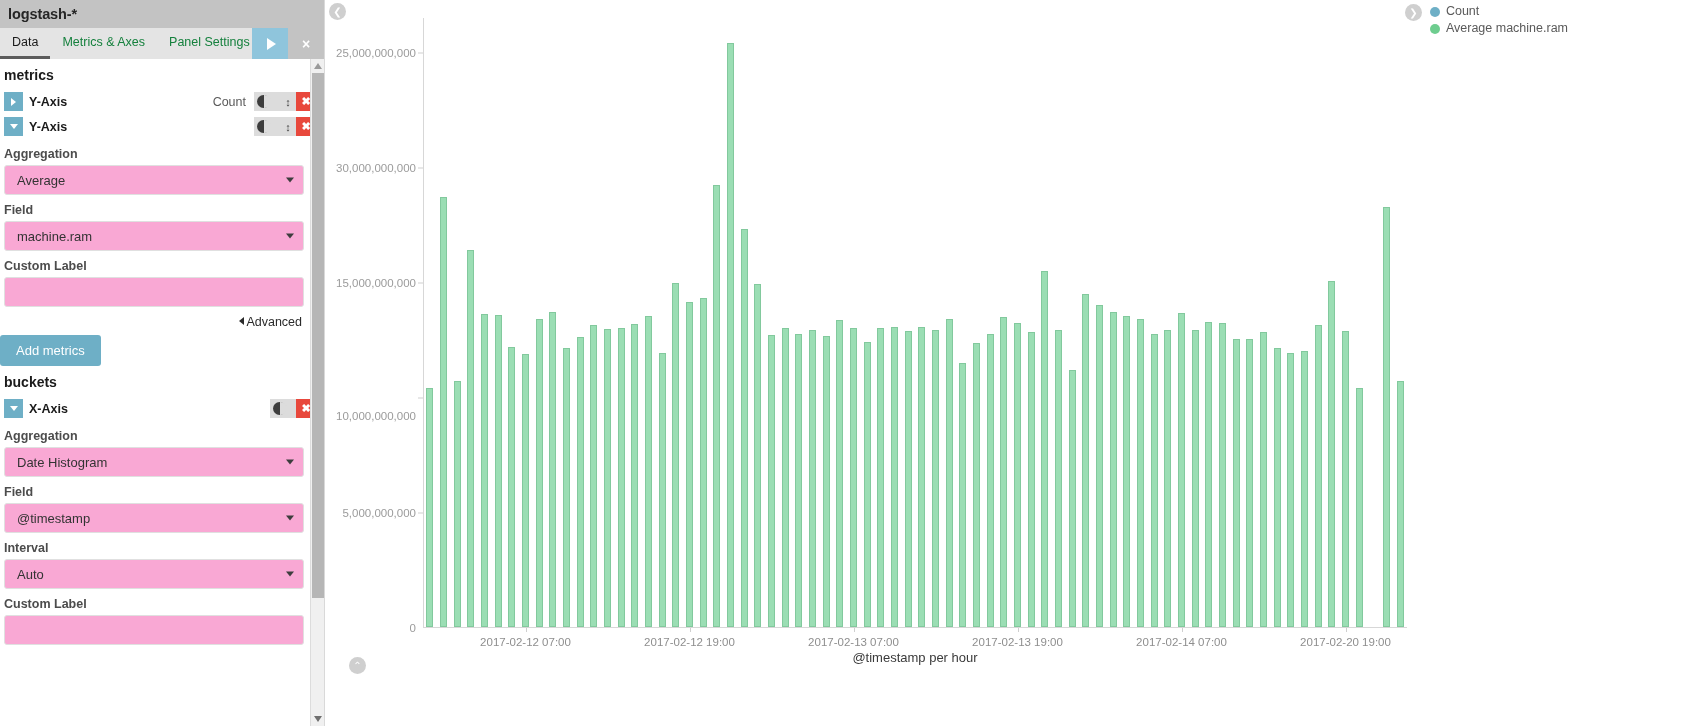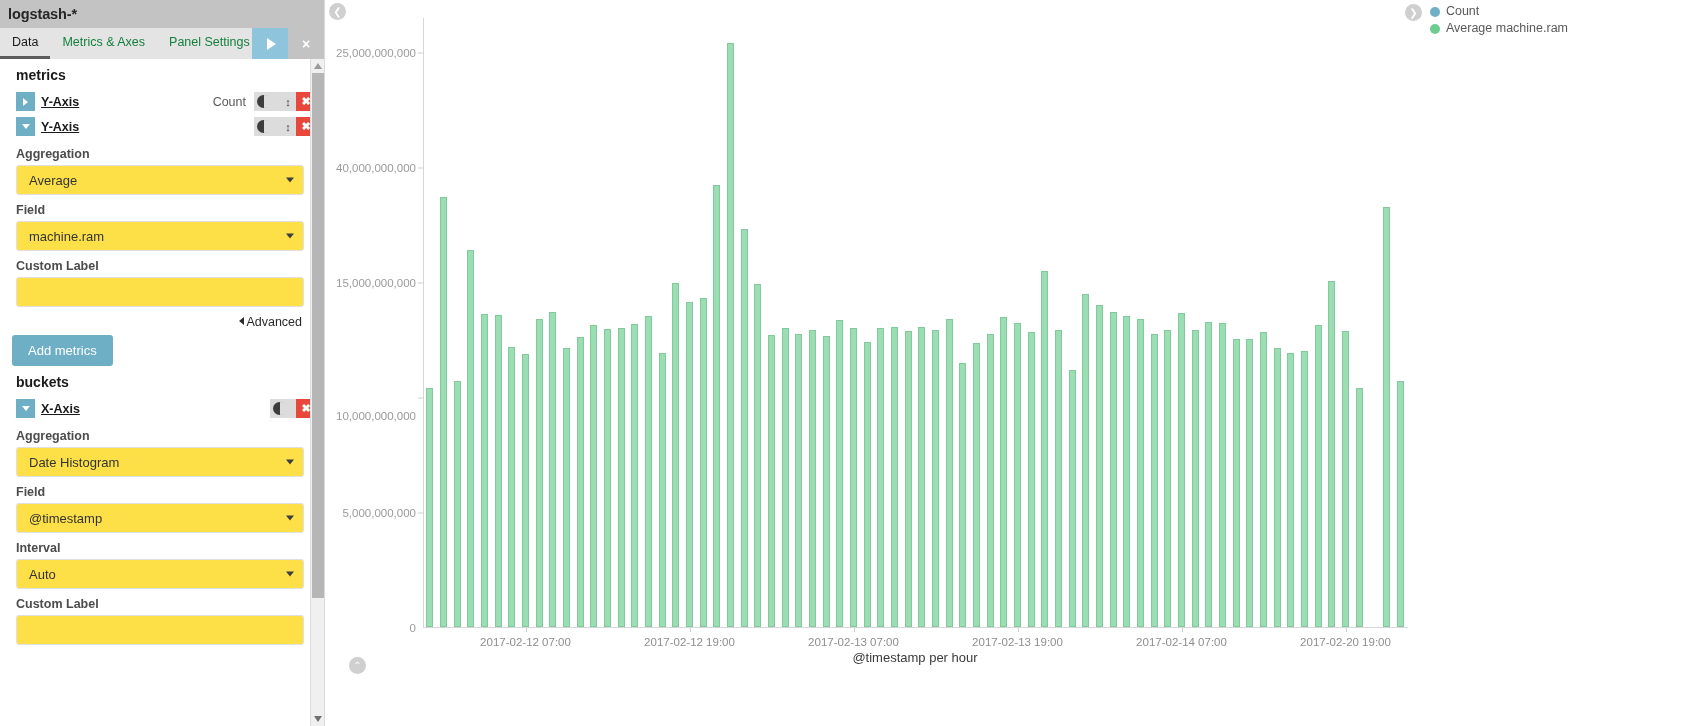--- a/index.html
+++ b/index.html
@@ -56,42 +56,42 @@
     border-top: 6px solid transparent;
     border-bottom: 6px solid transparent;
     margin-left: 2px;
   }
   #discard-btn { background: #c3c3c3; color: #ffffff; font-size: 14px; font-weight: bold; }
 
   #sidebar-scroll {
     position: absolute;
     top: 59px; left: 0; right: 0; bottom: 0;
     overflow: hidden;
-    padding: 0 8px 0 12px;
+    padding: 0 8px 0 0;
   }
   .section-title {
     font-size: 14px; font-weight: bold; color: #1a1a1a;
     padding: 8px 0 4px 4px;
   }
   .agg-row {
     display: flex; align-items: center;
     height: 21px;
     margin: 4px 0 2px 0;
     padding-left: 4px;
   }
   .caret-box {
     width: 19px; height: 19px;
     background: #6eafc6;
     display: flex; align-items: center; justify-content: center;
     cursor: pointer;
     margin-right: 6px;
   }
   .caret-right { width:0;height:0;border-left:5px solid #fff;border-top:4px solid transparent;border-bottom:4px solid transparent; }
   .caret-down { width:0;height:0;border-top:5px solid #fff;border-left:4px solid transparent;border-right:4px solid transparent; }
-  .agg-label { font-size: 12.5px; font-weight: bold; color: #1a1a1a; text-decoration: underline; }
+  .agg-label { font-size: 12.5px; font-weight: bold; color: #1a1a1a; }
   .agg-right { margin-left: auto; display: flex; align-items: center; }
   .agg-count { font-size: 12.5px; color: #5a5a5a; margin-right: 8px; }
   .toggle-sw {
     width: 26px; height: 19px; background: #dcdcdc;
     display: flex; align-items: center; padding-left: 3px;
     cursor: pointer;
   }
   .toggle-knob { width: 13px; height: 13px; border-radius: 50%; background: #3d3d3d; position: relative; }
   .toggle-knob::after {
     content:""; position:absolute; right:-1px; top:0;
@@ -110,21 +110,21 @@
   .field-label {
     font-size: 12.5px; font-weight: bold; color: #4c4c4c;
     padding: 8px 0 4px 4px;
   }
   .select-box, .text-box {
     position: relative;
     height: 30px;
     margin: 0 12px 0 4px;
     border: 1px solid #e0e0e0;
     border-radius: 3px;
-    background: #fde047;
+    background: #f9a8d4;
     display: flex; align-items: center;
     padding-left: 12px;
     font-size: 13px; color: #333;
     cursor: pointer;
   }
   .select-box .arr {
     position: absolute; right: 9px; top: 50%; transform: translateY(-50%);
     width:0;height:0;border-top:5px solid #3d3d3d;border-left:4px solid transparent;border-right:4px solid transparent;
   }
   .text-box { cursor: text; }
@@ -384,21 +384,21 @@
     <div id="plot-area">
       <div id="y-axis-line"></div>
       <div id="x-axis-line"></div>
     <div class="ytick" style="top: 610px;">0</div>
         <div class="ytick" style="top: 494.906px;">5,000,000,000</div>
         <div class="ytick-mark" style="top: 494.906px;"></div>
         <div class="ytick" style="top: 398px;">10,000,000,000</div>
         <div class="ytick-mark" style="top: 379.811px;"></div>
         <div class="ytick" style="top: 264.717px;">15,000,000,000</div>
         <div class="ytick-mark" style="top: 264.717px;"></div>
-        <div class="ytick" style="top: 149.623px;">40,000,000,000</div>
+        <div class="ytick" style="top: 149.623px;">30,000,000,000</div>
         <div class="ytick-mark" style="top: 149.623px;"></div>
         <div class="ytick" style="top: 34.5283px;">25,000,000,000</div>
         <div class="ytick-mark" style="top: 34.5283px;"></div>
         <div class="bar" title="10400000000" style="left: 3.28px; width: 7.10667px; height: 239.396px; background: rgb(127, 214, 160);"></div>
         <div class="bar" title="18700000000" style="left: 16.9467px; width: 7.10667px; height: 430.453px; background: rgb(127, 214, 160);"></div>
         <div class="bar" title="10700000000" style="left: 30.6133px; width: 7.10667px; height: 246.302px; background: rgb(127, 214, 160);"></div>
         <div class="bar" title="16400000000" style="left: 44.28px; width: 7.10667px; height: 377.509px; background: rgb(127, 214, 160);"></div>
         <div class="bar" title="13600000000" style="left: 57.9467px; width: 7.10667px; height: 313.057px; background: rgb(127, 214, 160);"></div>
         <div class="bar" title="13550000000" style="left: 71.6133px; width: 7.10667px; height: 311.906px; background: rgb(127, 214, 160);"></div>
         <div class="bar" title="12150000000" style="left: 85.28px; width: 7.10667px; height: 279.679px; background: rgb(127, 214, 160);"></div>

